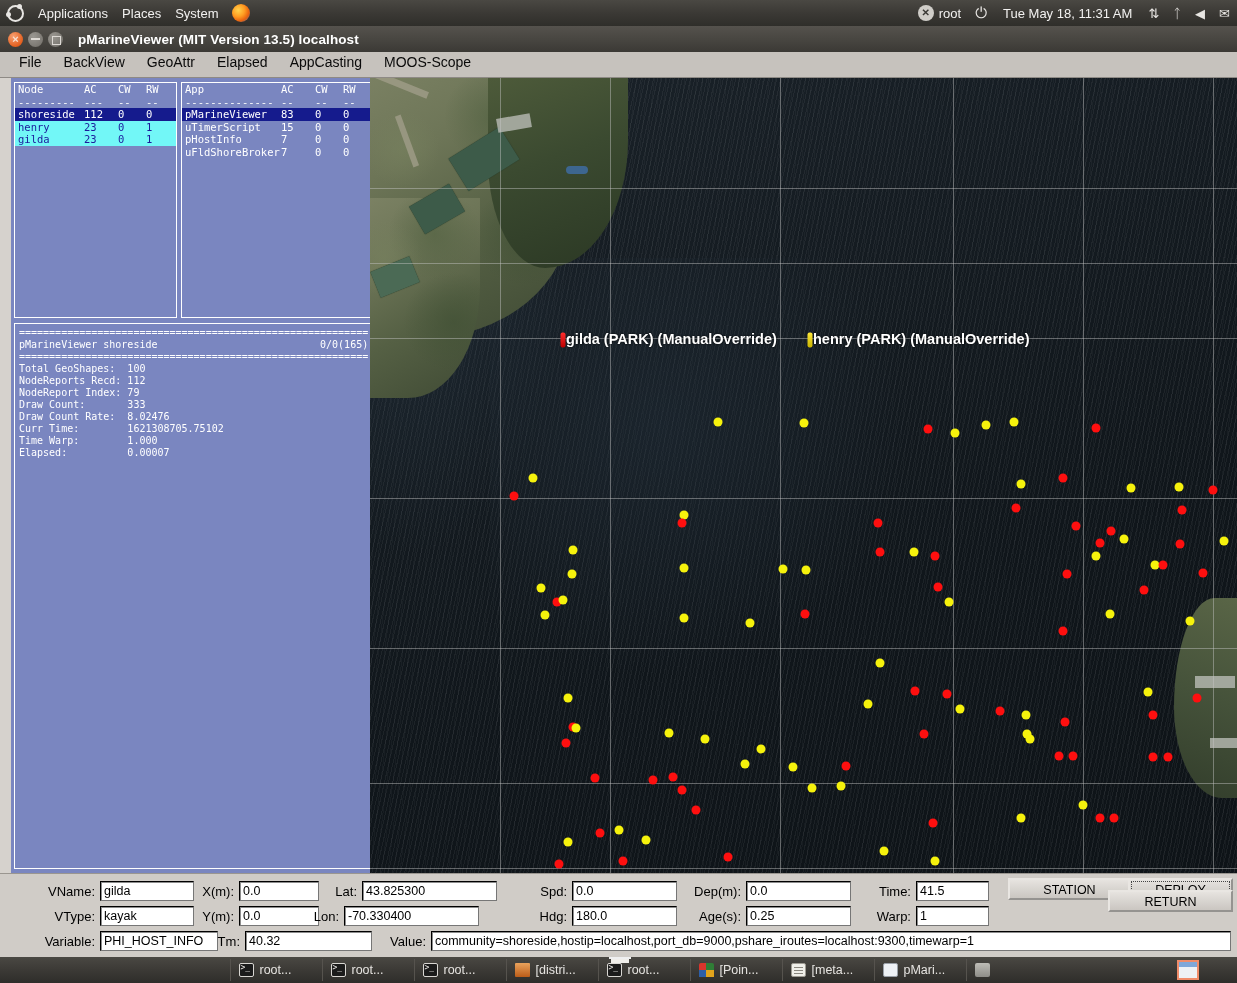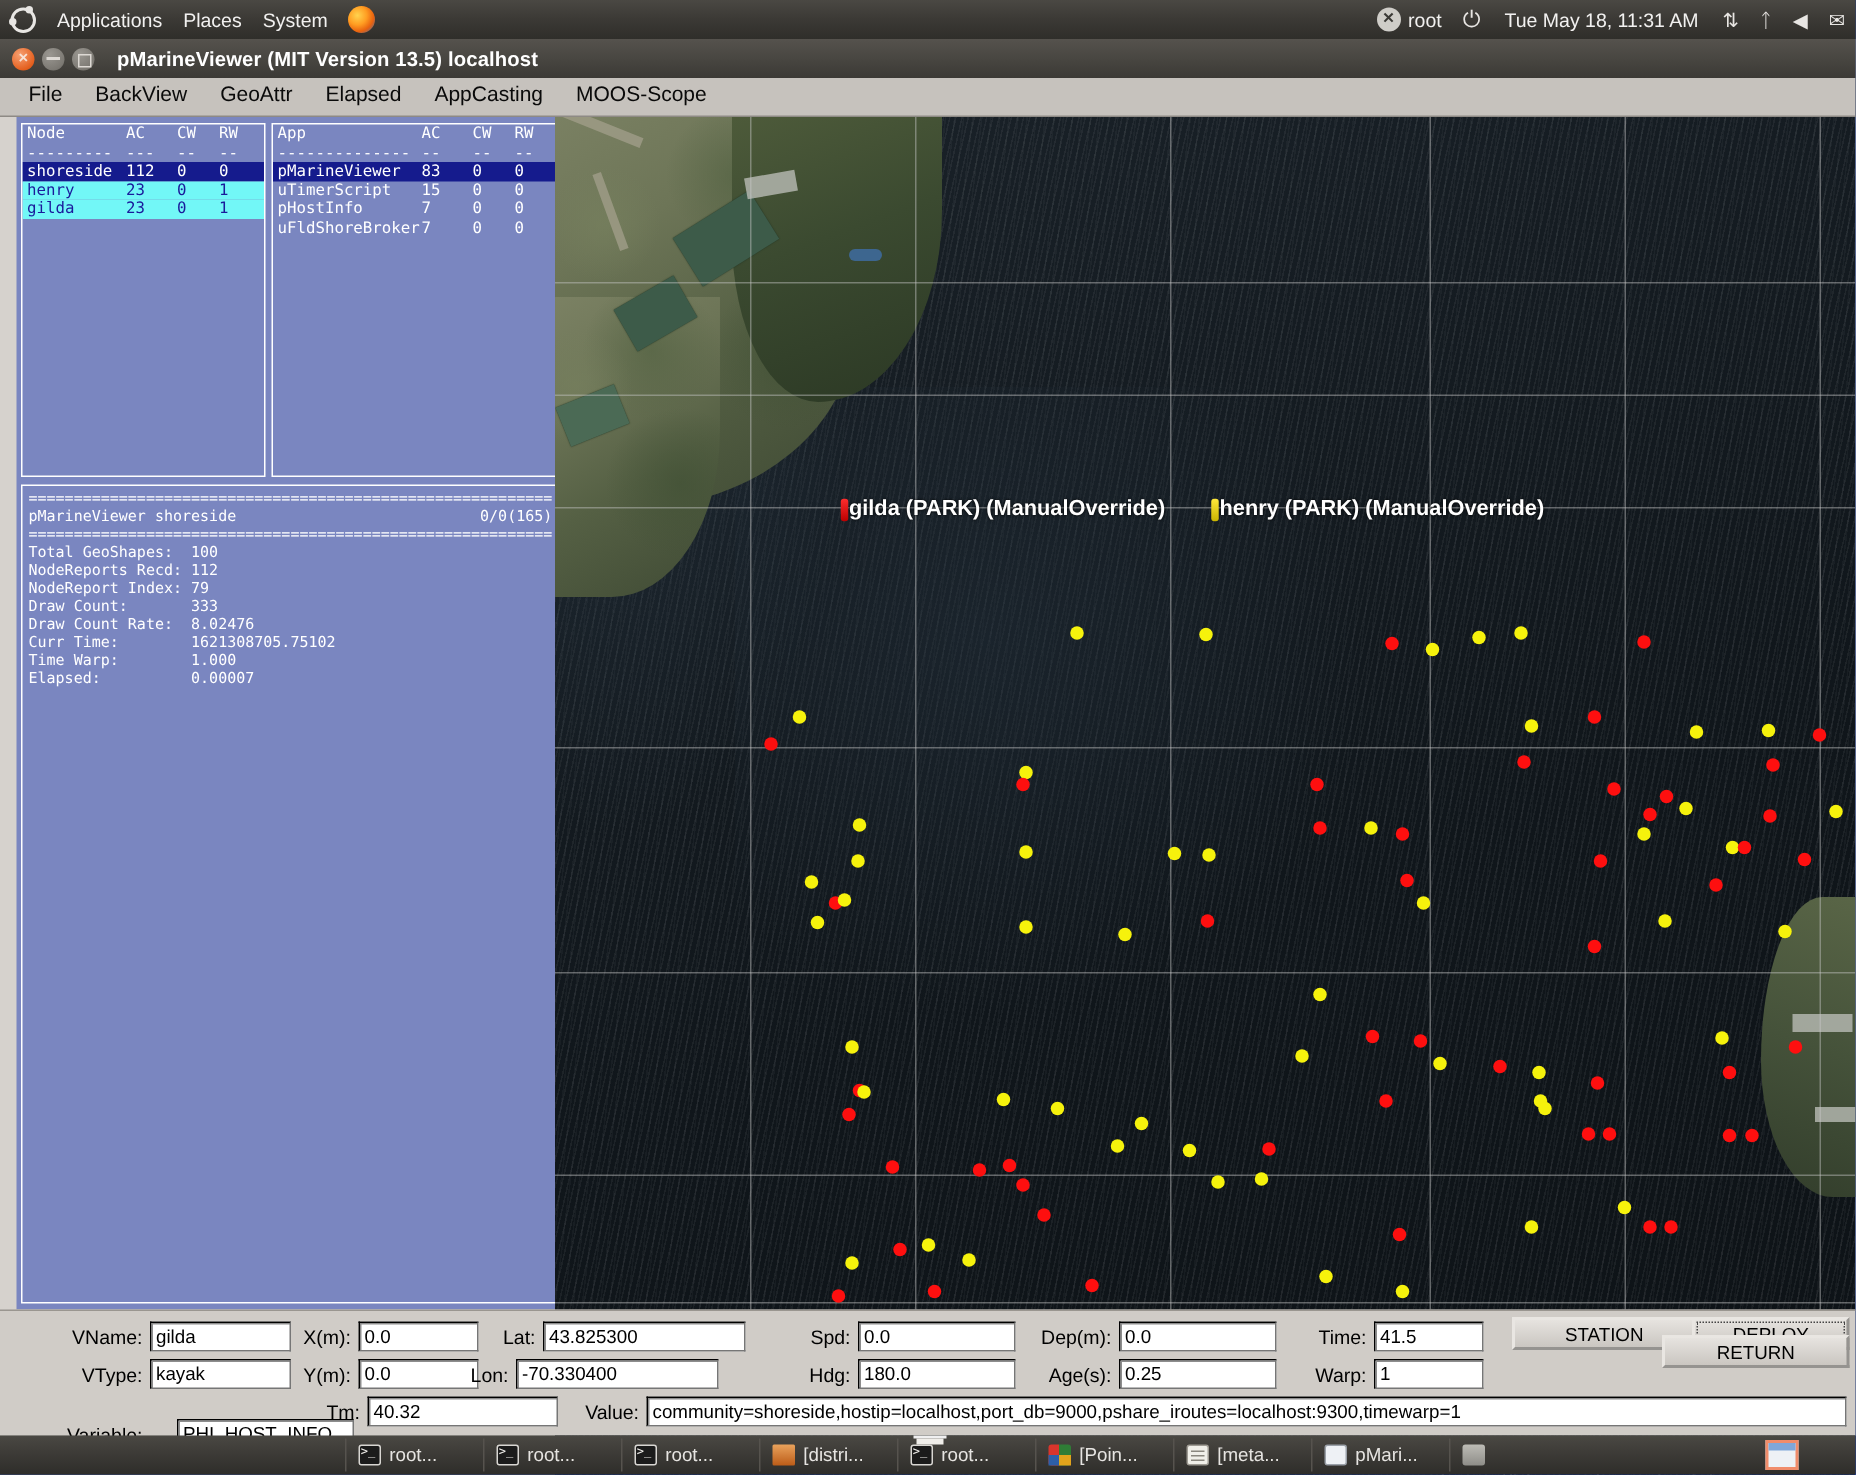--- a/index.html
+++ b/index.html
@@ -485,21 +485,21 @@
       <div id="form-area">
 
         <div class="field" style="left:34px;top:7px;">
           <label style="width:66px;">VName:</label>
           <div class="txtbox" style="width:94px;">gilda</div>
         </div>
         <div class="field" style="left:34px;top:32px;">
           <label style="width:66px;">VType:</label>
           <div class="txtbox" style="width:94px;">kayak</div>
         </div>
-        <div class="field" style="left:8px;top:72px;gap:18px;">
+        <div class="field" style="left:8px;top:57px;">
           <label style="width:92px;">Variable:</label>
           <div class="txtbox" style="width:118px;">PHI_HOST_INFO</div>
         </div>
 
         <div class="field" style="left:185px;top:7px;">
           <label style="width:54px;">X(m):</label>
           <div class="txtbox" style="width:80px;">0.0</div>
         </div>
         <div class="field" style="left:185px;top:32px;">
           <label style="width:54px;">Y(m):</label>

